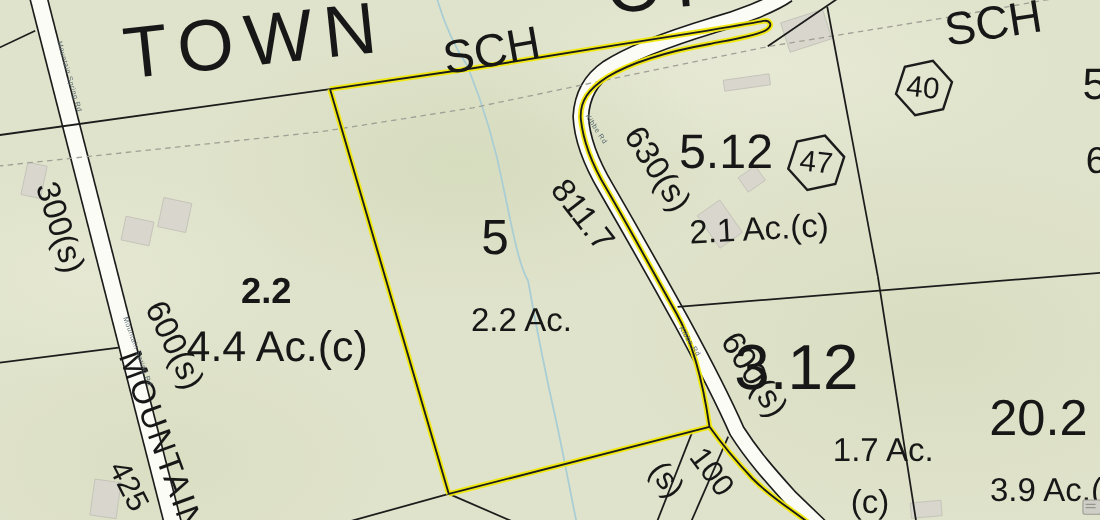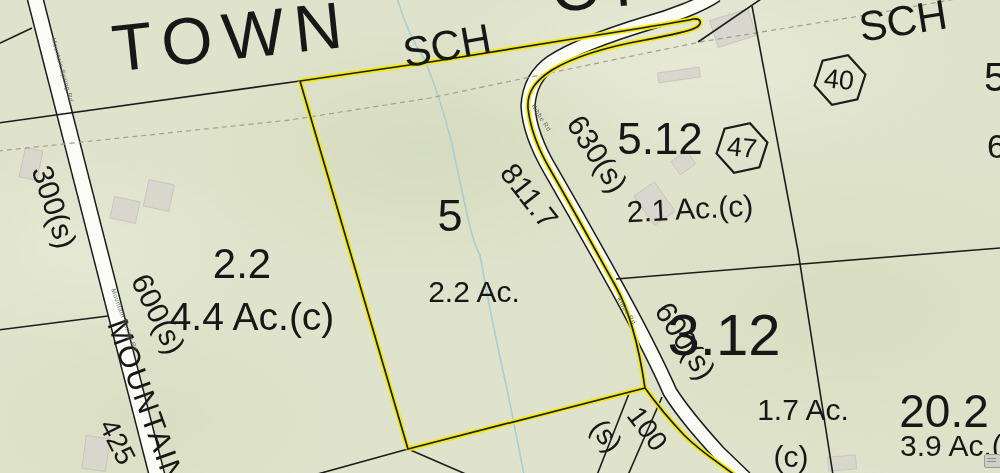--- a/index.html
+++ b/index.html
@@ -118,34 +118,34 @@
   </svg>
 
   <div class="lbl" style="left:232px;top:36px;font-size:66px;letter-spacing:10px;transform:translate(-50%,-50%) rotate(-6deg);">TOWN</div>
 
   <div class="lbl" style="left:608px;top:-16px;font-size:66px;letter-spacing:12px;transform:translate(-50%,-50%) rotate(-5deg);">OF</div>
 
   <div class="lbl" style="left:447px;top:46px;font-size:42px;transform:translate(-50%,-50%) rotate(-10deg);">SCH</div>
 
   <div class="lbl" style="left:903px;top:21px;font-size:42px;transform:translate(-50%,-50%) rotate(-9deg);">SCH</div>
 
-  <div class="lbl" style="left:242px;top:264px;font-size:42px;transform:translate(-50%,-50%);">2.2</div>
+  <div class="lbl" style="left:242px;top:264px;font-size:33px;transform:translate(-50%,-50%);font-weight:bold;">2.2</div>
   <div class="lbl" style="left:252px;top:316px;font-size:39px;transform:translate(-50%,-50%);">4.4 Ac.(c)</div>
 
   <div class="lbl" style="left:450px;top:215px;font-size:45px;transform:translate(-50%,-50%);">5</div>
   <div class="lbl" style="left:474px;top:292px;font-size:30px;transform:translate(-50%,-50%);">2.2 Ac.</div>
 
   <div class="lbl" style="left:660px;top:139px;font-size:44px;transform:translate(-50%,-50%);">5.12</div>
   <div class="lbl" style="left:690px;top:209px;font-size:30px;transform:translate(-50%,-50%) rotate(-3deg);">2.1 Ac.(c)</div>
 
   <div class="lbl" style="left:724px;top:335px;font-size:58px;transform:translate(-50%,-50%);">3.12</div>
   <div class="lbl" style="left:767px;top:410px;font-size:30px;transform:translate(-50%,-50%);margin-left:36px;">1.7 Ac.</div>
   <div class="lbl" style="left:791px;top:457px;font-size:30px;transform:translate(-50%,-50%);">(c)</div>
 
-  <div class="lbl" style="left:944px;top:379px;font-size:46px;transform:translate(-50%,-50%);margin-top:32px;">20.2</div>
+  <div class="lbl" style="left:944px;top:379px;font-size:46px;transform:translate(-50%,-50%);">20.2</div>
   <div class="lbl left-anchor" style="left:900px;top:431px;font-size:30px;">3.9 Ac.(c)</div>
 
 
   <div class="lbl left-anchor" style="left:984px;top:57px;font-size:40px;">5</div>
   <div class="lbl left-anchor" style="left:987px;top:129px;font-size:34px;">6</div>
 
   <div class="lbl" style="left:54px;top:207px;font-size:30px;transform:translate(-50%,-50%) rotate(72deg);">300(s)</div>
   <div class="lbl" style="left:158px;top:314px;font-size:30px;transform:translate(-50%,-50%) rotate(64deg);">600(s)</div>
   <div class="lbl" style="left:117px;top:442px;font-size:28px;transform:translate(-50%,-50%) rotate(63deg);">425</div>
   <div class="lbl" style="left:529px;top:196px;font-size:30px;transform:translate(-50%,-50%) rotate(52deg);">811.7</div>

